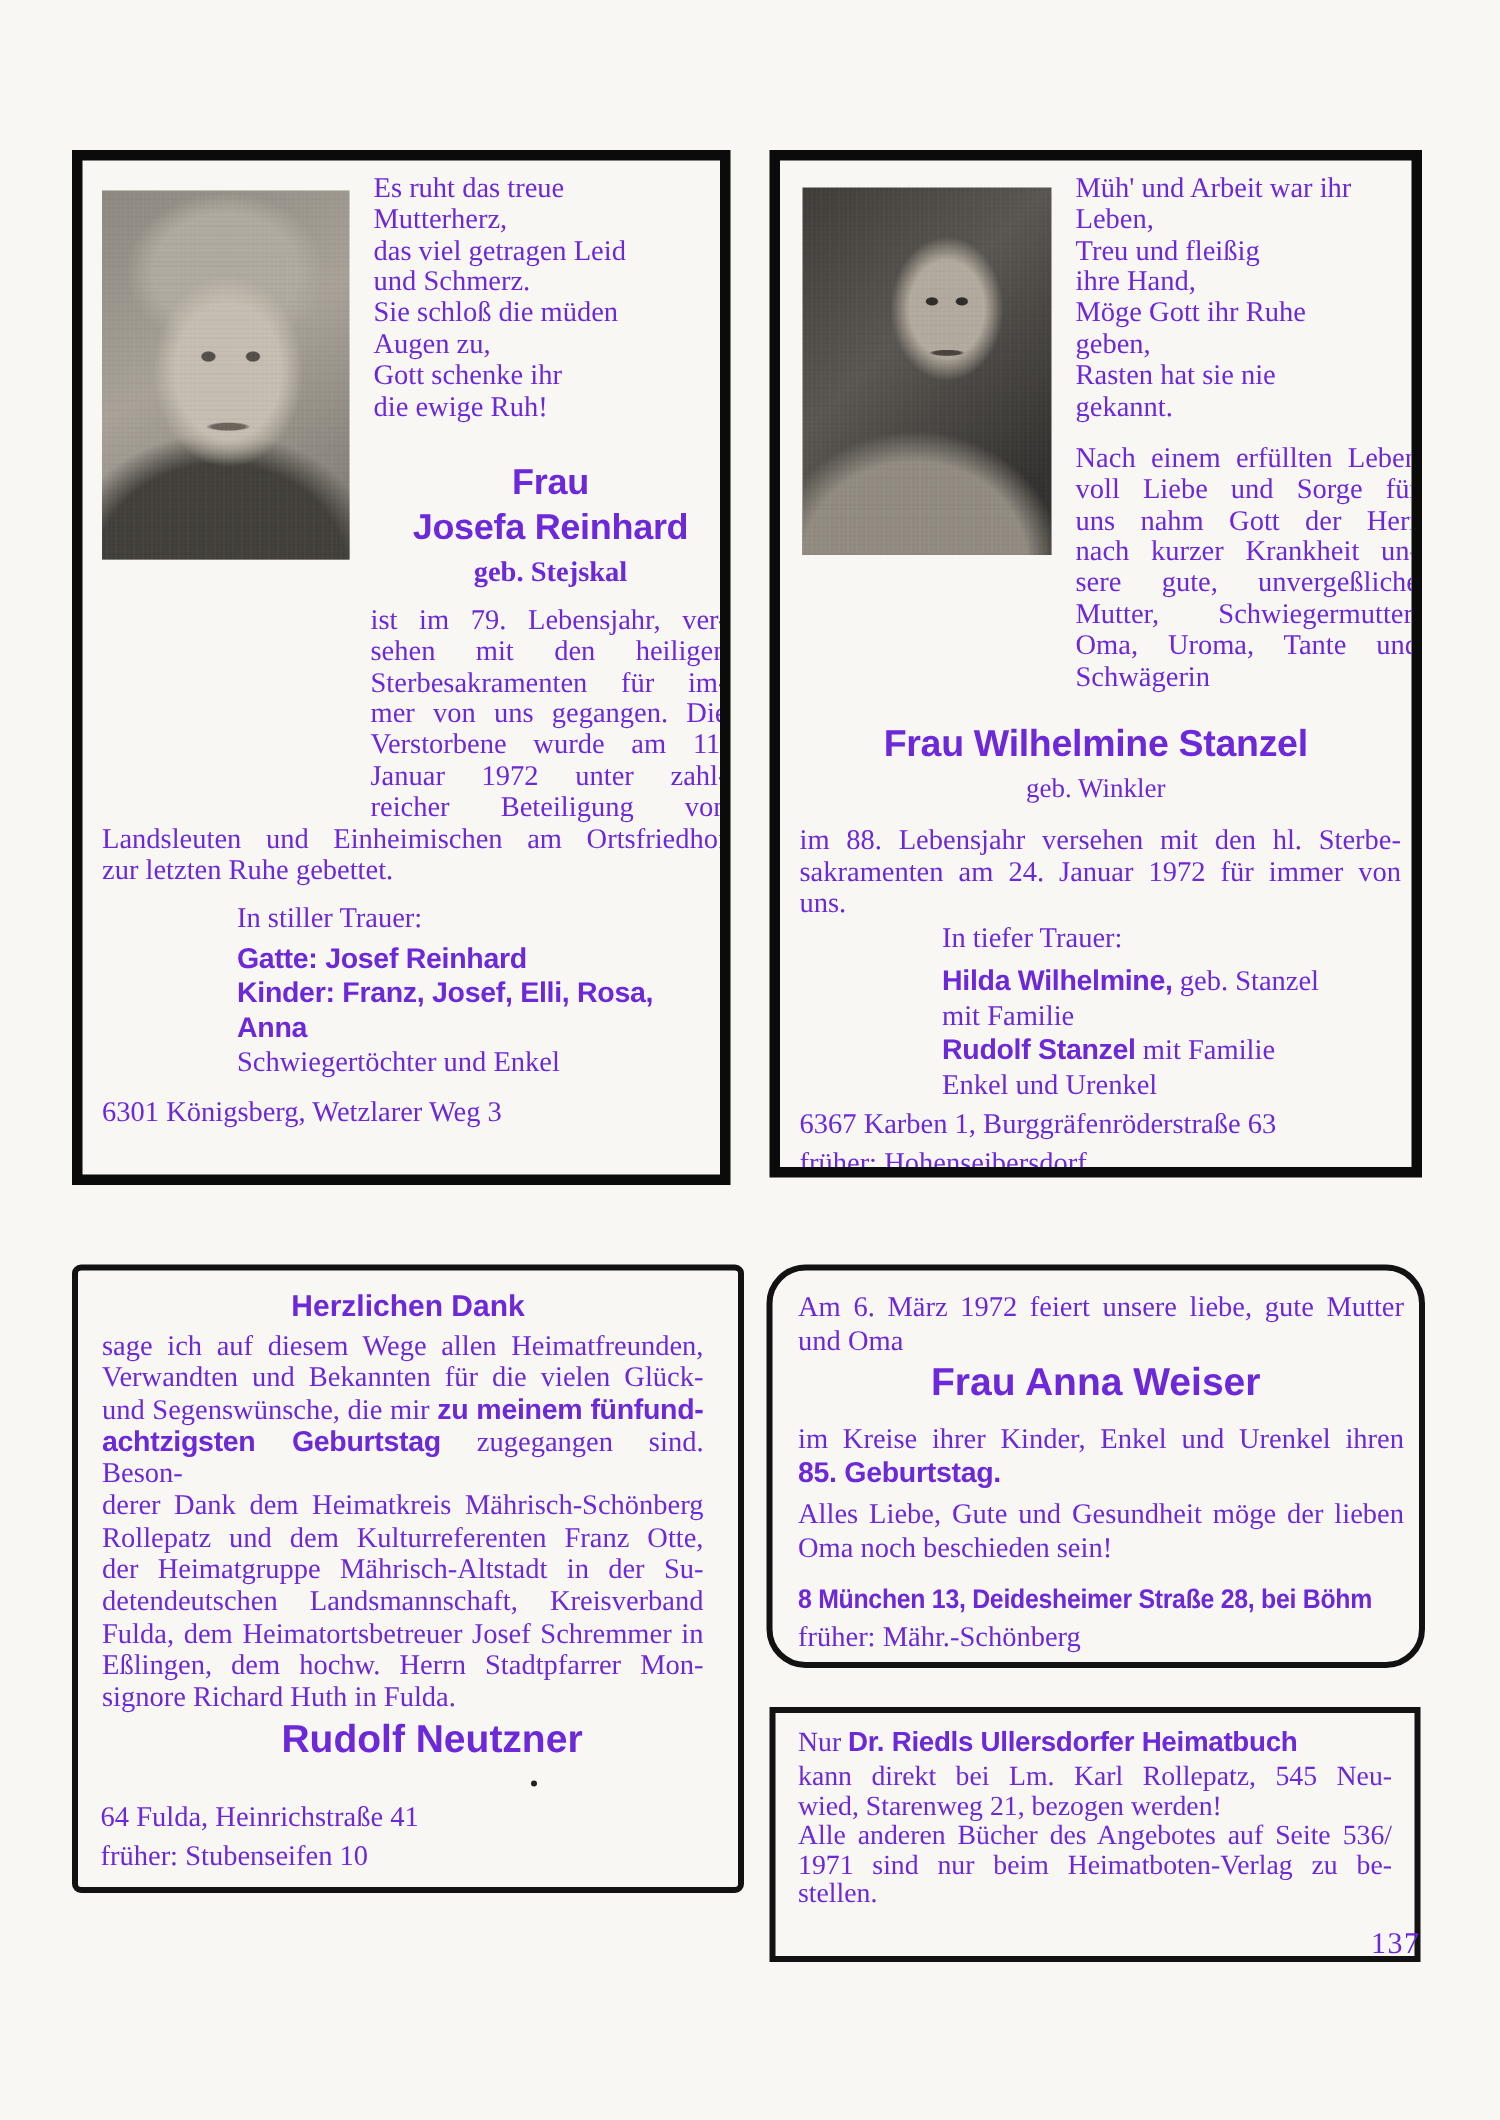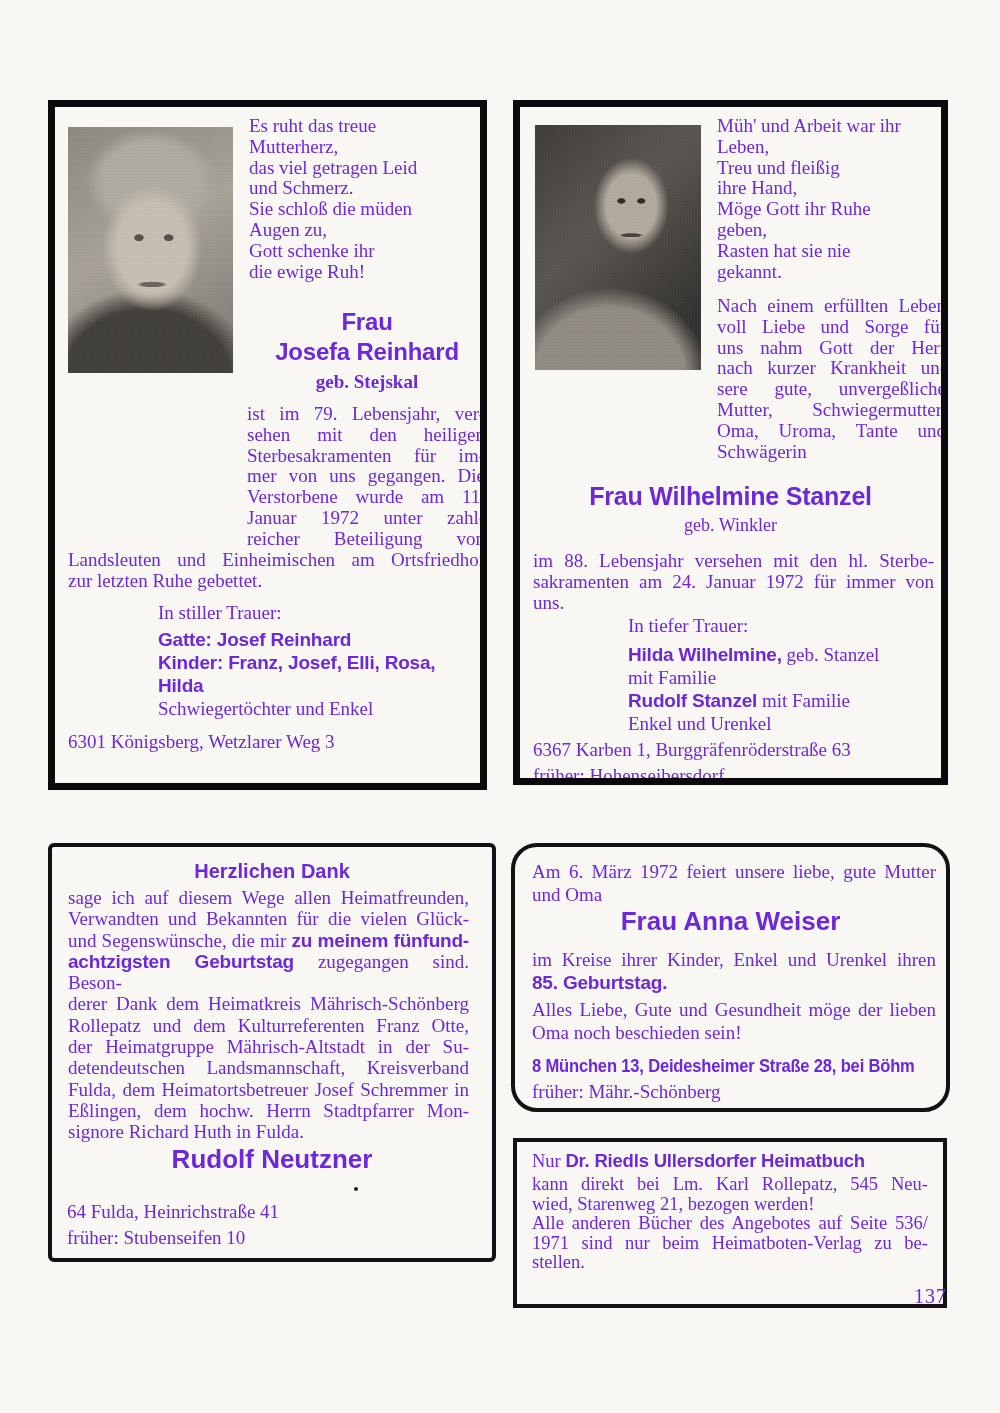--- a/index.html
+++ b/index.html
@@ -72,21 +72,21 @@
   #stanzel .nb-maiden   { font-size:18px; margin-top:4px; }
   #stanzel .body88      { left:13px;  top:444px; width:401px; }
   #stanzel .mourn-intro { left:108px; top:509px; }
   #stanzel .mourners    { left:108px; top:536px; line-height:23px; }
   #stanzel .addr        { left:13px;  top:630px; line-height:26px; }
 
   
   #dank .heading   { left:0; top:12px; width:100%; text-align:center;
                      font:700 20px/24px "Liberation Sans", sans-serif; }
   #dank .body      { left:16px; top:40px; width:401px; line-height:21.3px; }
-  #dank .signature { left:0; top:296px; width:100%; text-align:center;
+  #dank .signature { left:16px; top:296px; width:100%; text-align:center;
                      font:700 26px/32px "Liberation Sans", sans-serif; }
   #dank .dot       { left:302px; top:340px; width:4px; height:4px; background:#222; border-radius:50%; }
   #dank .addr      { left:15px; top:352px; line-height:26px; }
 
   
   #weiser .p1    { left:17px; top:14px;  width:404px; line-height:22.5px; }
   #weiser .title { left:0; top:58px; width:100%; text-align:center;
                    font:700 26px/32px "Liberation Sans", sans-serif; }
   #weiser .p2    { left:17px; top:102px; width:404px; line-height:22.5px; }
   #weiser .p3    { left:17px; top:152px; width:404px; line-height:22.5px; }
@@ -136,21 +136,21 @@
         <div>reicher Beteiligung von</div>
       </div>
     <div class="abs serif lines just body-full">
         <div>Landsleuten und Einheimischen am Ortsfriedhof</div>
         <div>zur letzten Ruhe gebettet.</div>
       </div>
     <div class="abs serif mourn-intro">In stiller Trauer:</div>
     <div class="abs serif lines mourners">
         <div><b>Gatte: Josef Reinhard</b></div>
         <div><b>Kinder: Franz, Josef, Elli, Rosa,</b></div>
-        <div><b>Hilda</b></div>
+        <div><b>Anna</b></div>
         <div>Schwiegertöchter und Enkel</div>
       </div>
     <div class="abs serif lines addr">
         <div>6301 Königsberg, Wetzlarer Weg 3</div>
       </div>
   </section>
 
   <section class="box" id="stanzel">
     <div class="photo" id="photo-b"></div>
     <div class="abs serif lines verse">

